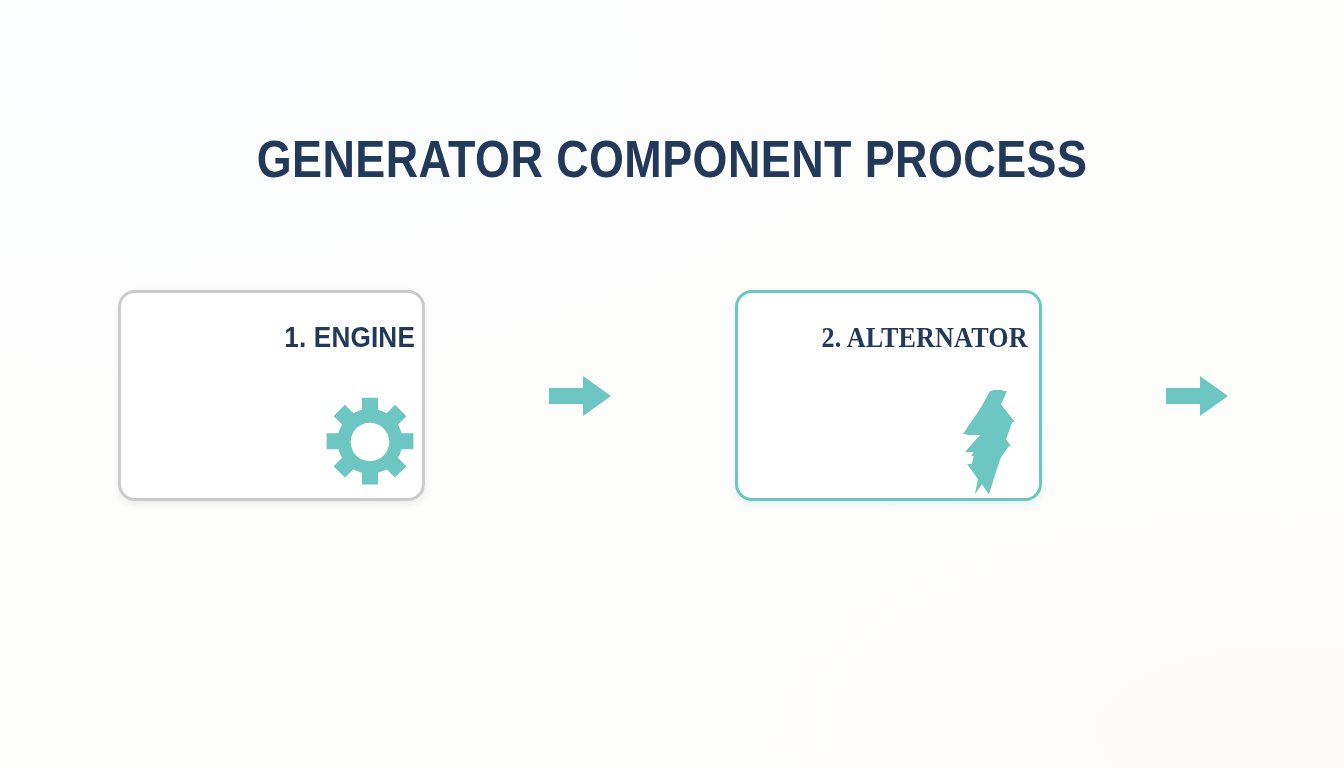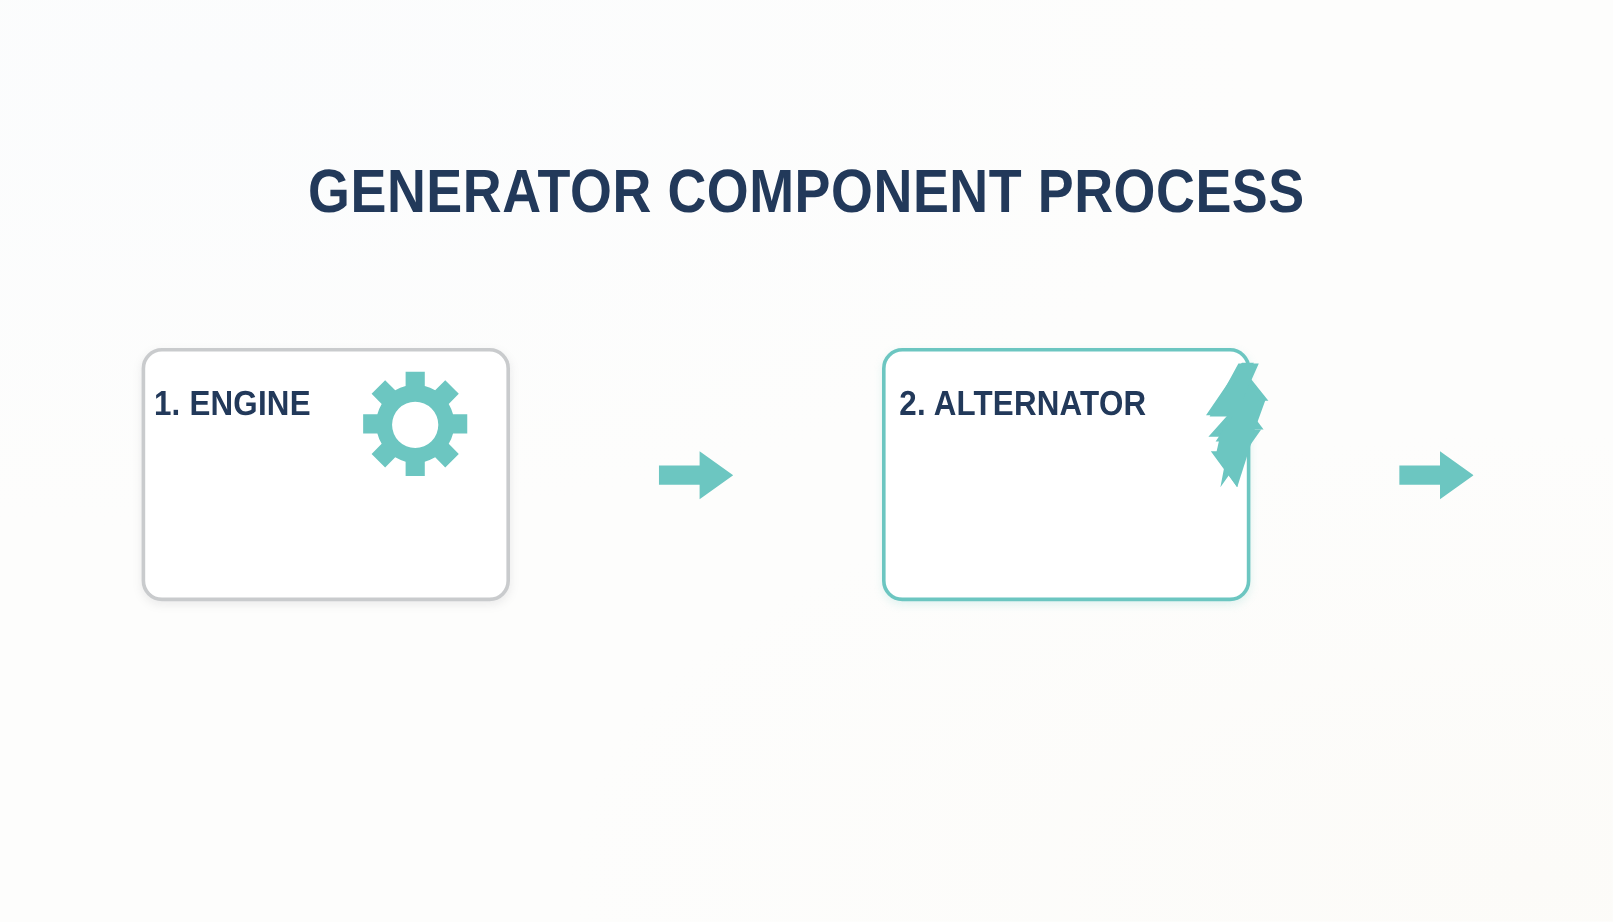--- a/index.html
+++ b/index.html
@@ -62,27 +62,28 @@
   .card {
     position: relative;
     width: 307px;
     height: 211px;
     box-sizing: border-box;
     background: #ffffff;
     border: 3px solid #c9cbcd;
     border-radius: 17px;
     box-shadow: 0 3px 7px rgba(120, 125, 135, 0.13);
     display: flex;
-    flex-direction: row;
-    align-items: flex-start;
+    flex-direction: column;
+    align-items: flex-end;
     gap: 28px;
   }
   .card.is-active {
     border-color: #6cc6c1;
     box-shadow: 0 3px 7px rgba(108, 198, 193, 0.18);
+    font-family: Liberation Serif, serif;
   }
 
   .card-label {
     margin-top: 28px;
     color: #22395a;
     font-size: 29px;
     line-height: 32px;
     font-weight: 700;
     letter-spacing: 0.2px;
     transform: scaleX(0.9);

